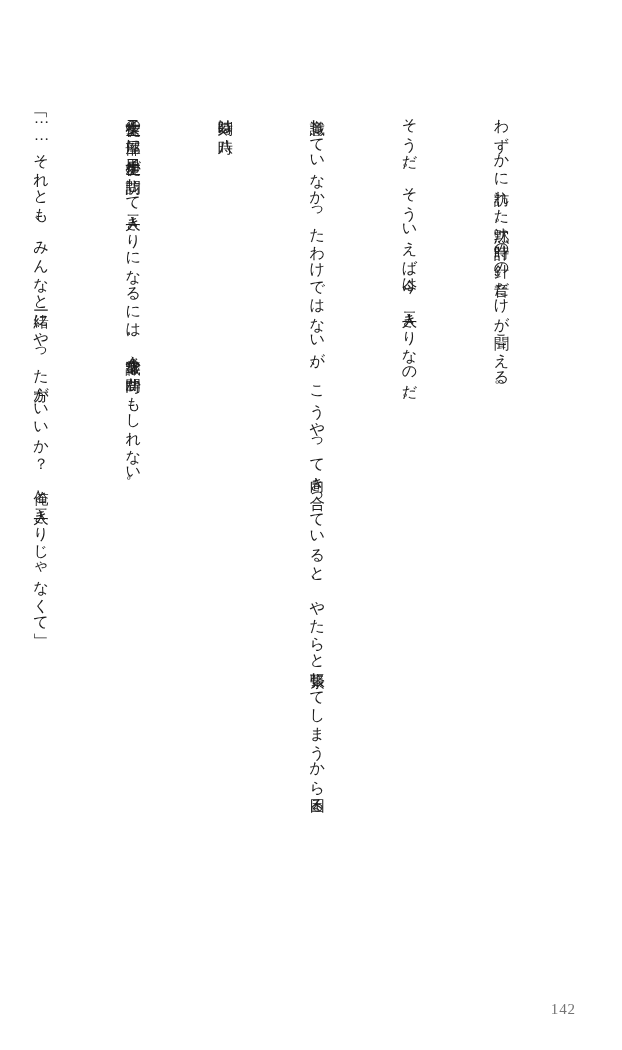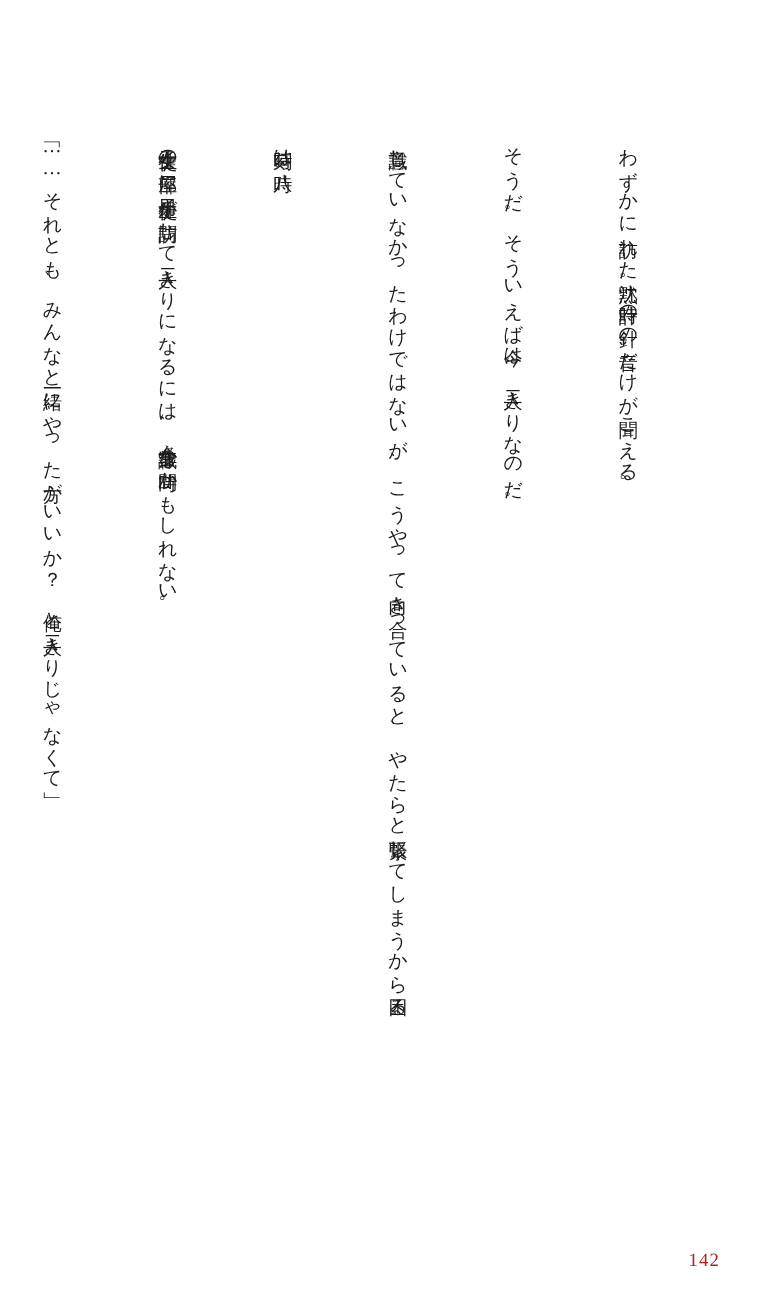--- a/index.html
+++ b/index.html
@@ -45,21 +45,21 @@
     margin: 0;
     padding: 0;
     text-indent: 0;
   }
   .page-number {
     position: absolute;
     right: 46px;
     bottom: 32px;
     font-size: 15px;
     letter-spacing: 0.06em;
-    color: #b91c1c;
+    color: #737373;
     font-family: "Liberation Serif", "DejaVu Serif", serif;
   }
 </style>
 </head>
 <body>
 
 <div class="page">
 
   <div class="text-block">
     <p class="para">わずかに訪れた沈黙。時計の針の音だけが聞こえる。</p>

